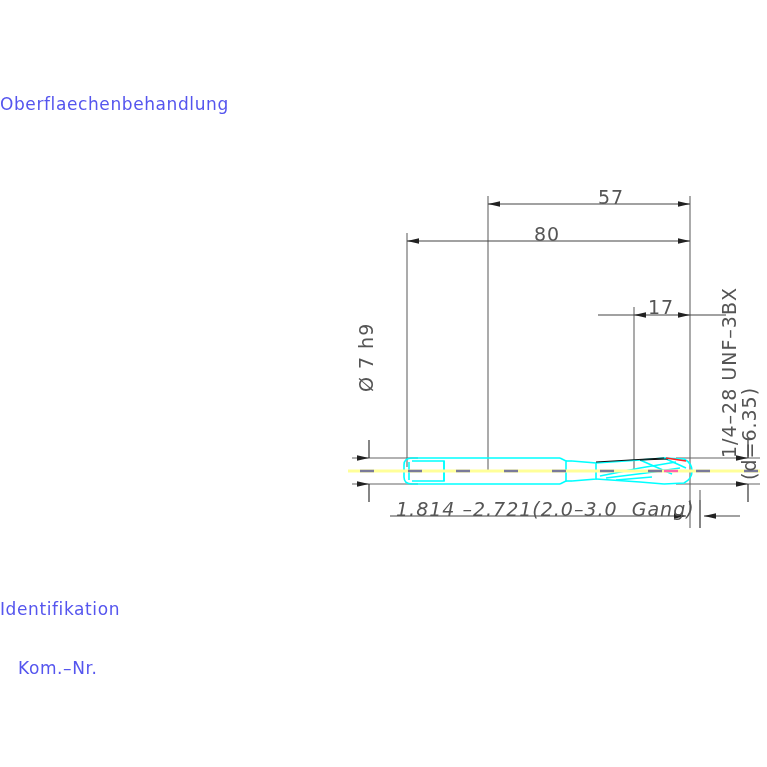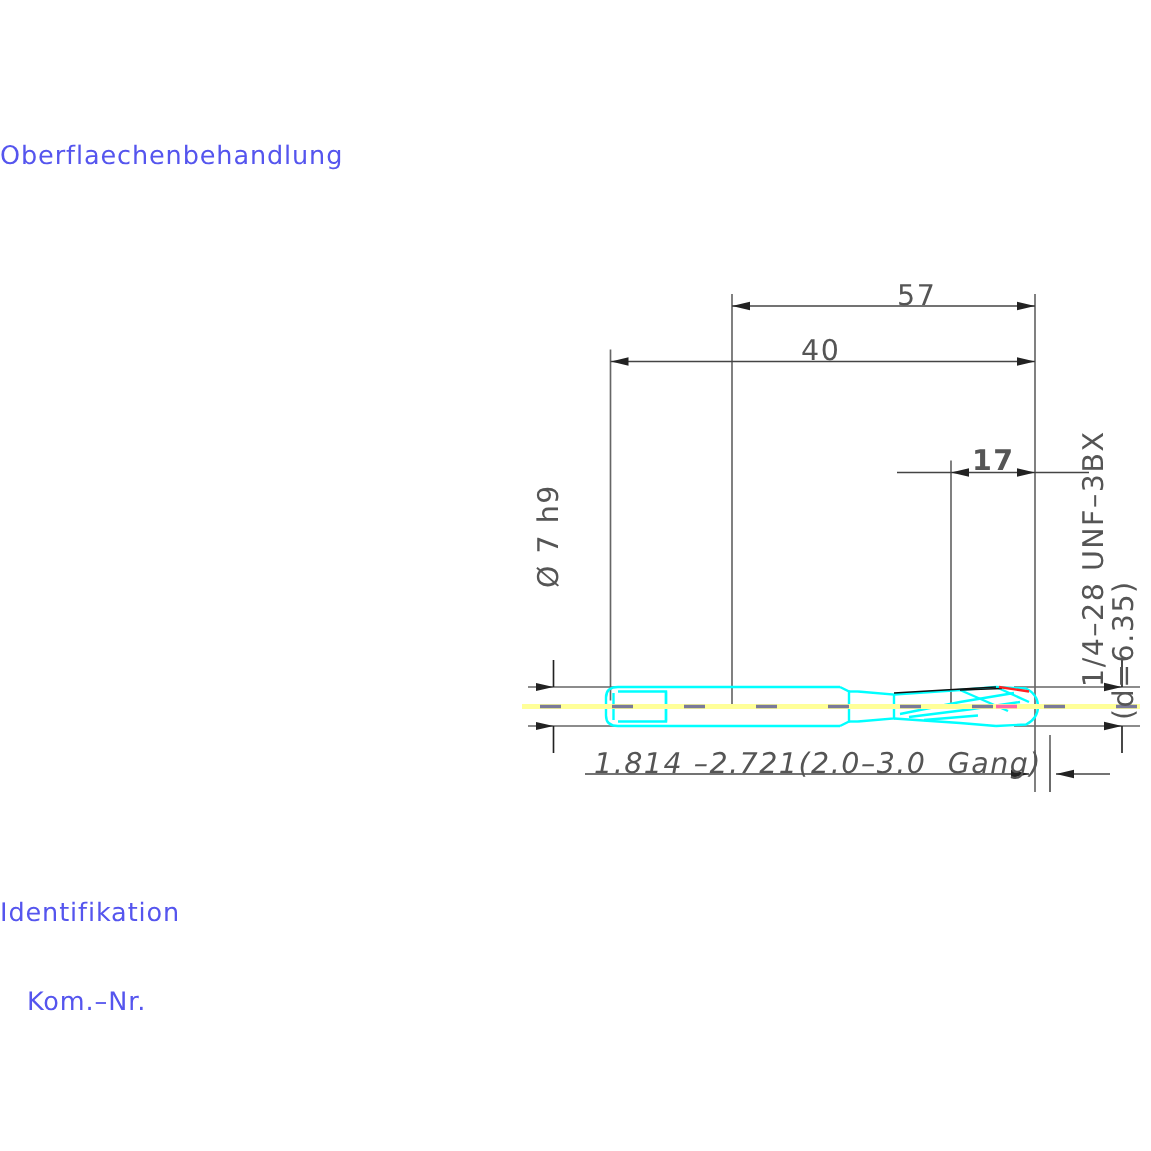--- a/index.html
+++ b/index.html
@@ -162,23 +162,23 @@
       </g>
 
       <line x1="348" y1="471" x2="760" y2="471" stroke="#ffff99" stroke-width="3.2"></line>
       <line x1="348" y1="471" x2="760" y2="471" stroke="#7a7a99" stroke-width="2.4" stroke-dasharray="14 34" stroke-dashoffset="-60"></line>
       <line x1="660" y1="471" x2="700" y2="471" stroke="#ff66aa" stroke-width="2.4" stroke-dasharray="14 34" stroke-dashoffset="-4"></line>
     </g>
   </svg>
 
   <div class="txt dim-txt" style="left:574px; top:186px;margin-left:24px;">57</div>
 
-  <div class="txt dim-txt" style="left:534px; top:223px;">40</div>
+  <div class="txt dim-txt" style="left:534px; top:223px;">80</div>
 
-  <div class="txt dim-txt" style="left:648px; top:296px;font-weight:bold;">17</div>
+  <div class="txt dim-txt" style="left:648px; top:296px;">17</div>
 
   <div class="txt dim-txt" style="left:355px; top:392px; transform:rotate(-90deg); transform-origin:0 0;">Ø 7 h9</div>
 
   <div class="txt dim-txt" style="left:718px; top:458px; transform:rotate(-90deg); transform-origin:0 0;">1/4–28 UNF–3BX</div>
 
   <div class="txt dim-txt" style="left:738px; top:480px; transform:rotate(-90deg); transform-origin:0 0;">(d=6.35)</div>
 
   <div class="txt dim-txt" style="left:396px; top:498px;font-style:italic;">1.814 –2.721(2.0–3.0  Gang)</div>
 
 </div>

